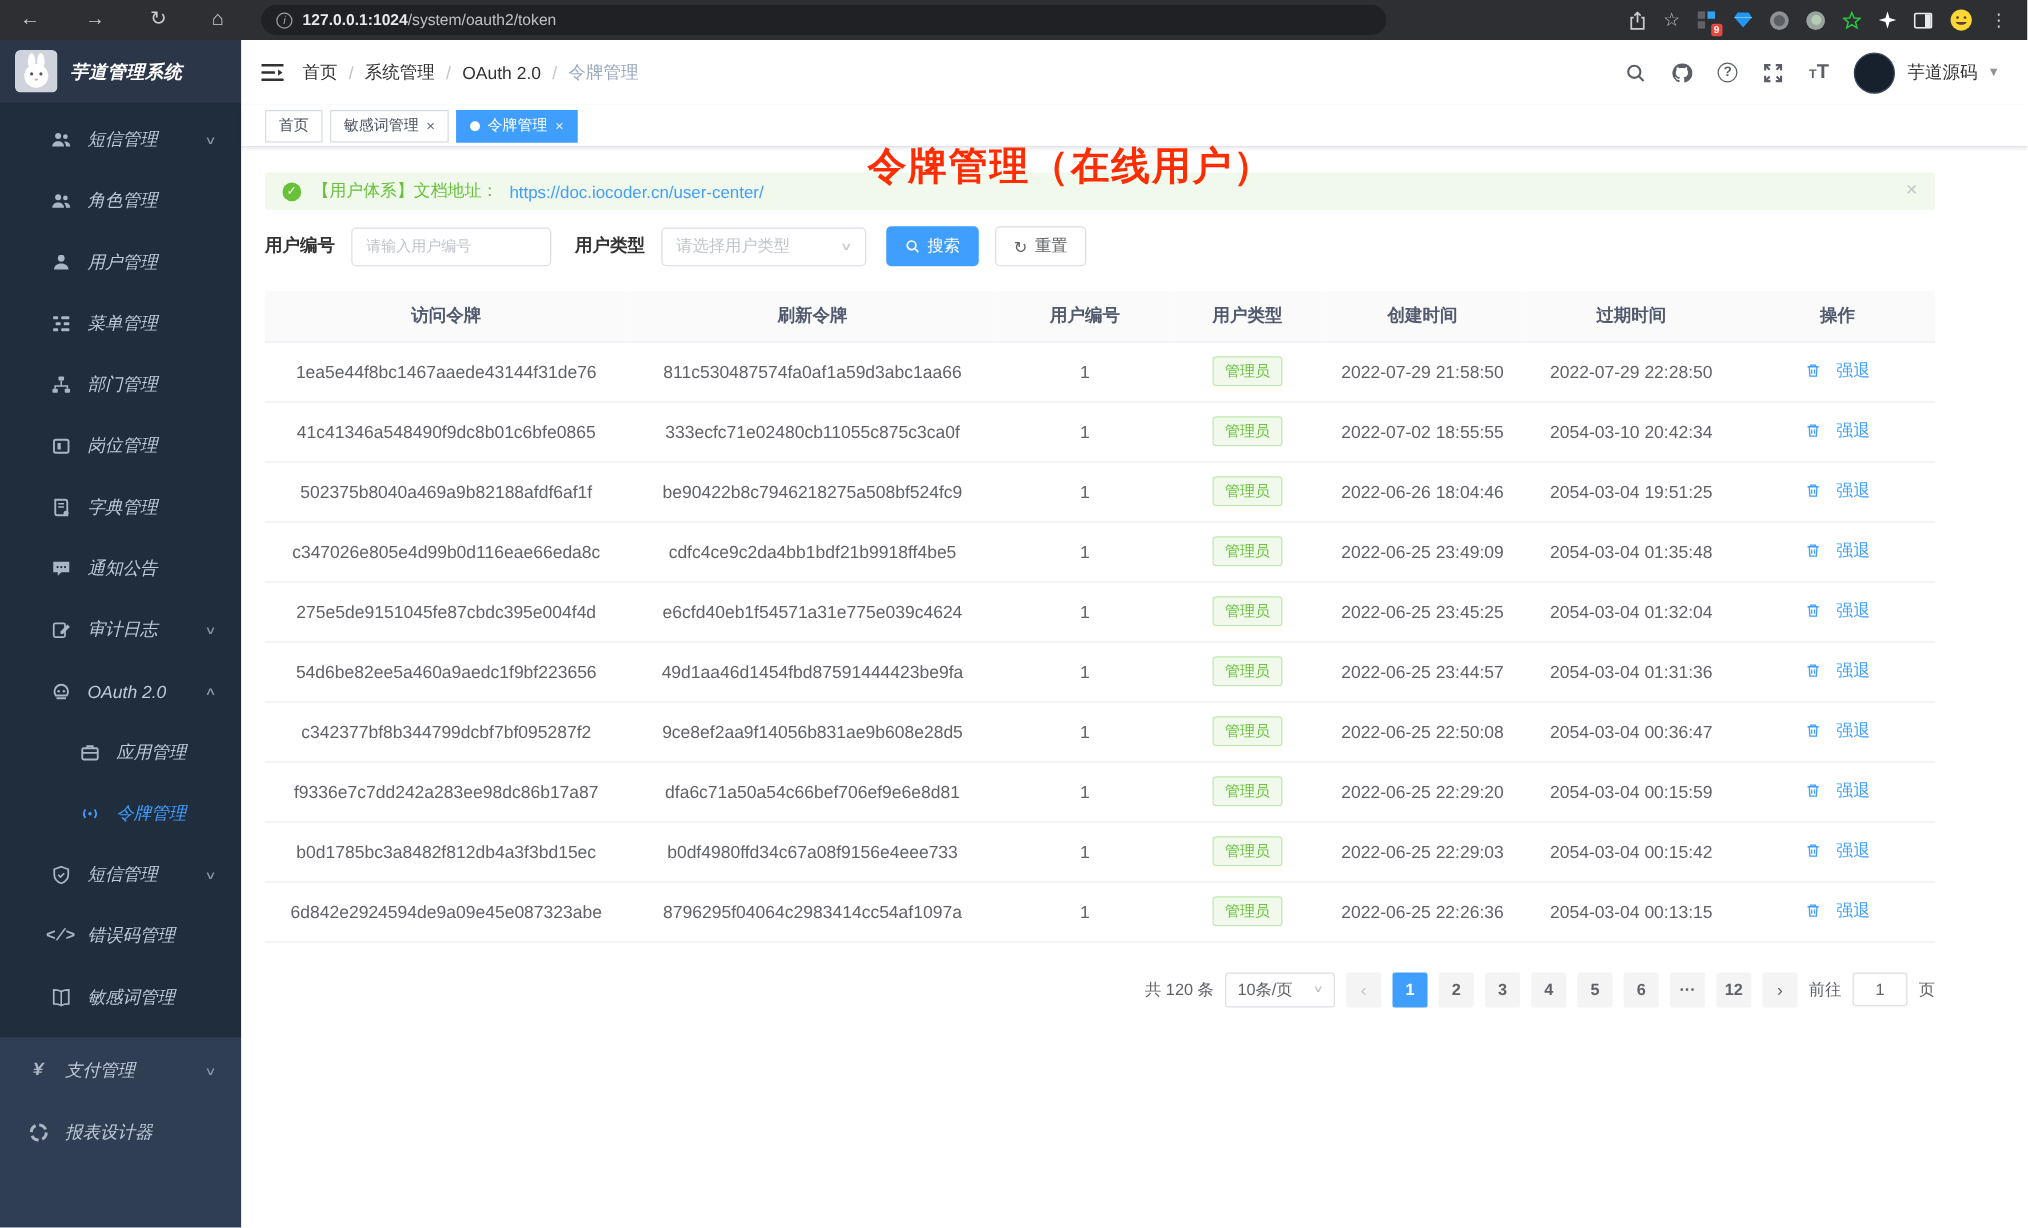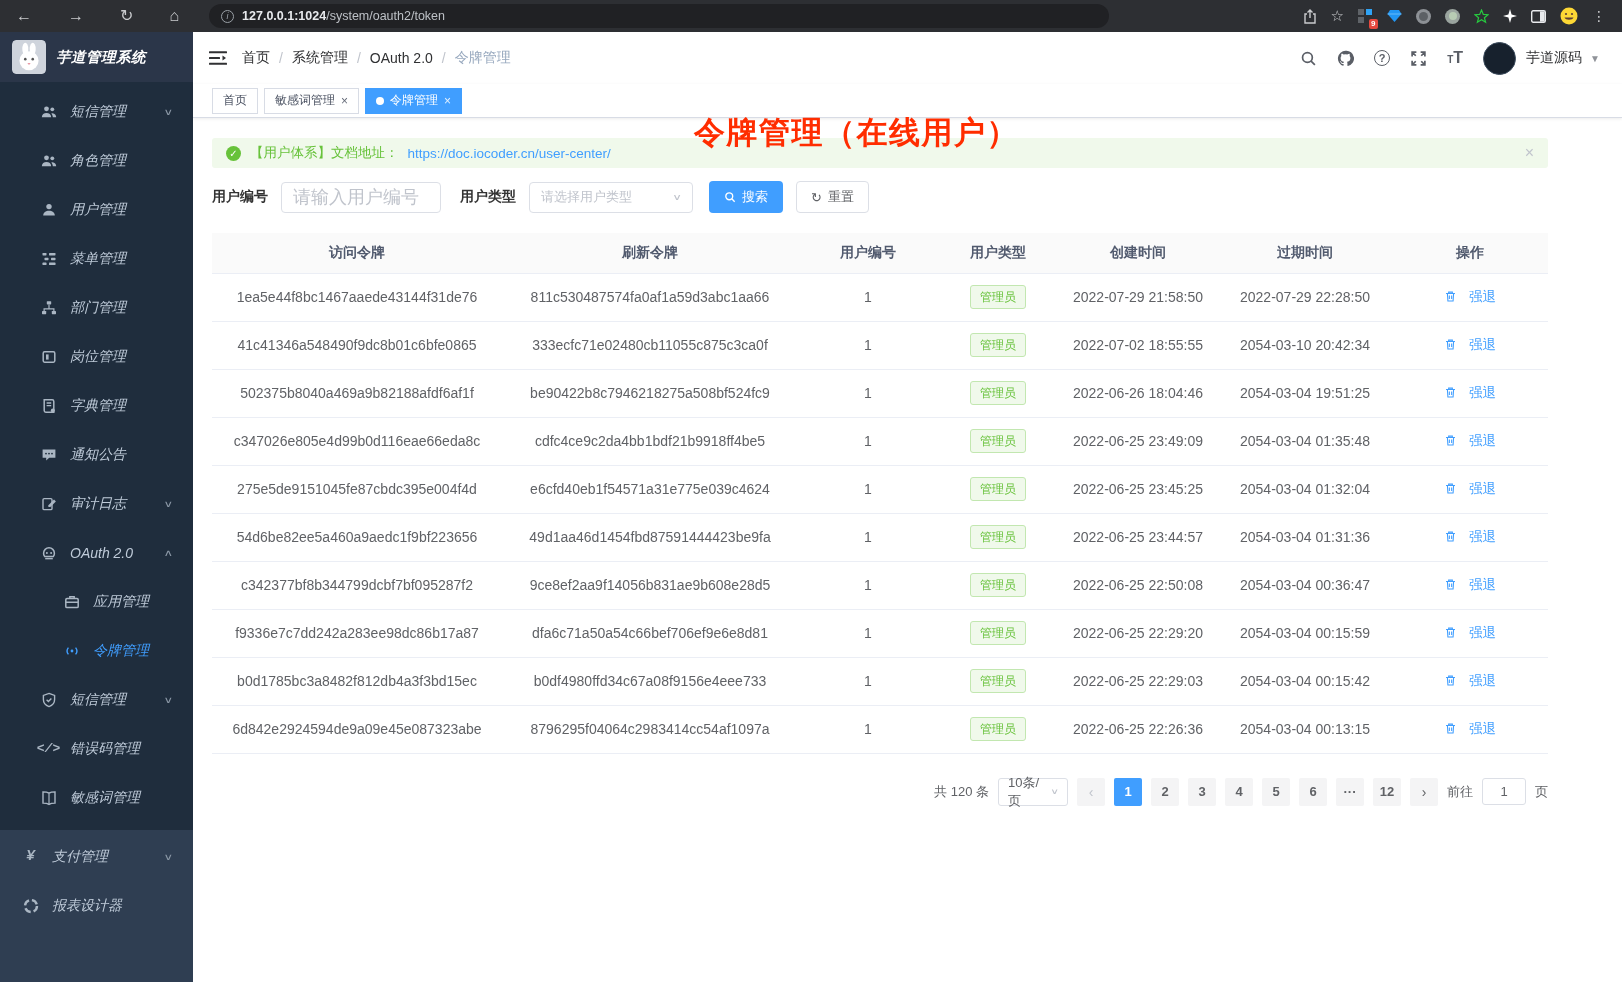--- a/index.html
+++ b/index.html
@@ -83,21 +83,21 @@
             align-items:center; gap:9px; padding:0 14px; position:relative; }
   .banner-check { width:15px; height:15px; border-radius:50%; background:var(--success,#67c23a);
                   color:#fff; font-size:10px; display:flex; align-items:center; justify-content:center; flex:0 0 auto; }
   .banner-text { color:var(--success,#67c23a); font-size:13.5px; }
   .banner-link { color:var(--accent,#409eff); font-size:13.5px; text-decoration:none; cursor:pointer; }
   .banner-close { position:absolute; right:14px; color:#c0c4cc; font-size:16px; cursor:pointer; line-height:1; }
 
   .filter { margin-top:13px; display:flex; align-items:center; font-size:14px; }
   .flabel { font-weight:700; color:#333; margin-right:13px; }
   .finput { width:160px; height:31px; border:1px solid #dcdfe6; border-radius:4px; padding:0 11px;
-            font-size:18px; color:#606266; outline:none; margin-right:19px; }
+            font-size:12px; color:#606266; outline:none; margin-right:19px; }
   .finput::placeholder { color:#c0c4cc; }
   .fselect { width:164px; height:31px; border:1px solid #dcdfe6; border-radius:4px; display:flex;
              align-items:center; justify-content:space-between; padding:0 11px; color:#c0c4cc;
              font-size:13px; margin-right:16px; cursor:pointer; }
   .fselect .chev2 { color:#c0c4cc; font-size:11px; transform:scale(1.2,.8); }
   .btn-primary { height:32px; background:var(--accent,#409eff); color:#fff; border:none; border-radius:4px;
                  padding:0 15px; font-size:13px; display:inline-flex; align-items:center; gap:6px; cursor:pointer; }
   .btn-plain { height:32px; background:#fff; color:#606266; border:1px solid #dcdfe6; border-radius:4px;
                padding:0 14px; font-size:13px; display:inline-flex; align-items:center; gap:6px;
                margin-left:13px; cursor:pointer; }
@@ -109,21 +109,21 @@
        overflow:hidden; white-space:nowrap; }
   .badge { display:inline-block; padding:3px 9px; background:var(--tag-green-bg,#f0f9eb);
            border:1px solid var(--tag-green-border,#c2e7b0); color:var(--success,#67c23a);
            font-size:12px; border-radius:3px; line-height:1.4; }
   .kick { color:var(--accent,#409eff); font-size:13.5px; display:inline-flex; align-items:center; gap:12px;
           cursor:pointer; text-decoration:none; }
   .kick svg { width:13px; height:13px; }
 
   .pager { margin-top:24px; display:flex; justify-content:flex-end; align-items:center; gap:9px;
            font-size:13px; color:#606266; }
-  .psel { width:70px; height:28px; border:1px solid #dcdfe6; border-radius:3px; display:flex;
+  .psel { width:88px; height:28px; border:1px solid #dcdfe6; border-radius:3px; display:flex;
           align-items:center; justify-content:space-between; padding:0 9px; cursor:pointer; }
   .psel .chev2 { color:#c0c4cc; font-size:10px; transform:scale(1.2,.8); }
   .pages { display:flex; gap:9px; }
   .pbtn { min-width:28px; height:28px; background:#f4f4f5; border:none; border-radius:2px; color:#606266;
           font-size:13px; font-weight:600; cursor:pointer; font-family:inherit; padding:0 4px; }
   .pbtn.active { background:var(--accent,#409eff); color:#fff; }
   .parrow { width:28px; height:28px; background:#f4f4f5; border:none; border-radius:2px; font-size:14px;
             cursor:pointer; }
   .pprev { color:#c0c4cc; }
   .pnext { color:#606266; }

